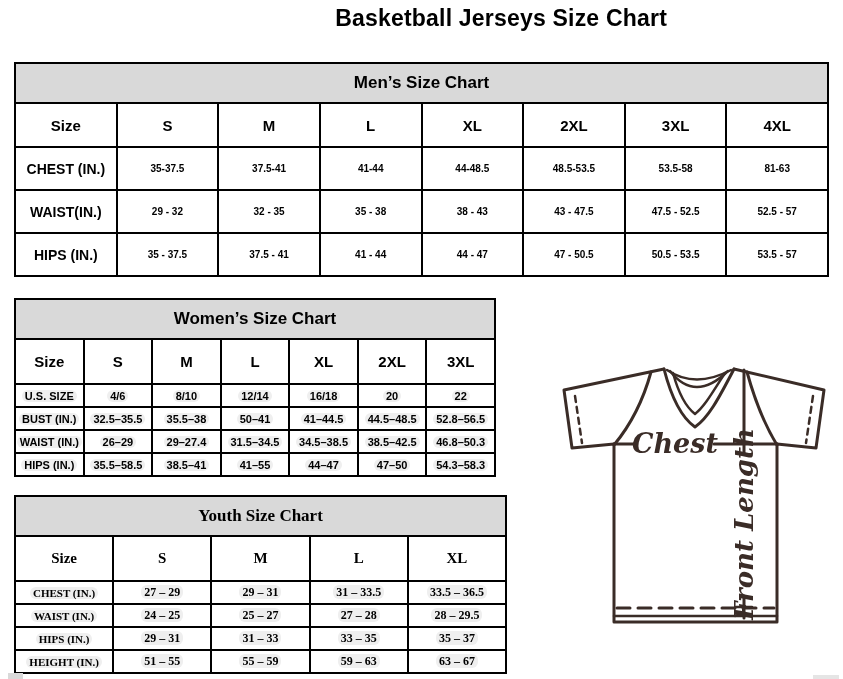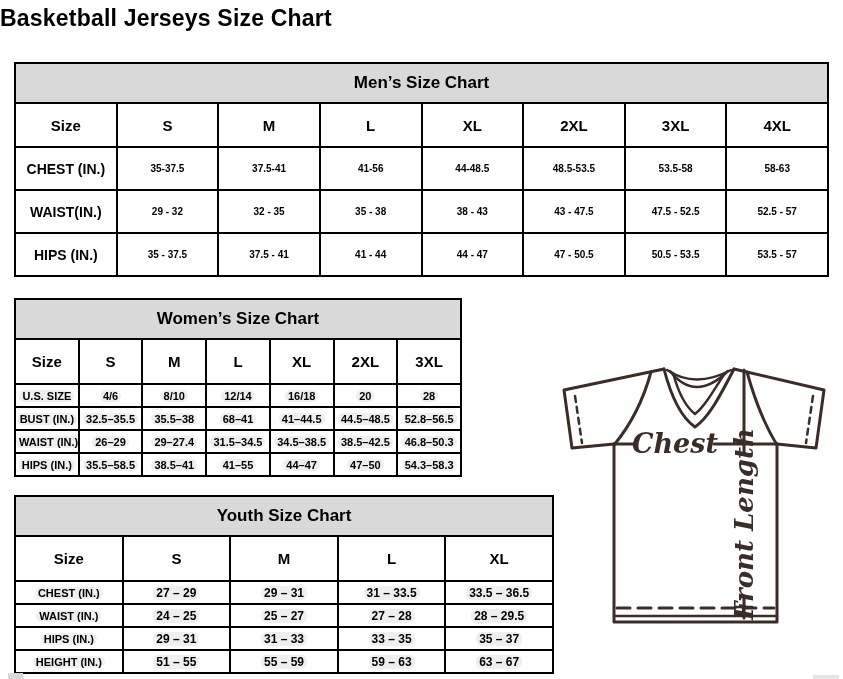--- a/index.html
+++ b/index.html
@@ -6,21 +6,21 @@
   body {
     width:843px; height:679px;
     background:#ffffff;
     font-family:"Liberation Sans", sans-serif;
     position:relative;
     overflow:hidden;
     color:#000;
   }
   .page-title {
     position:absolute; top:5px; left:0; width:667px;
-    text-align:left; font-size:23px; font-weight:bold;
+    text-align:right; font-size:23px; font-weight:bold;
     letter-spacing:0.2px;
   }
   table.size-table {
     position:absolute;
     border-collapse:collapse;
     table-layout:fixed;
     background:#fff;
     border:2px solid #000;
   }
   table.size-table th, table.size-table td {
@@ -35,28 +35,28 @@
   .band { background:#d9d9d9; font-size:17px; height:38px; }
 
   
   #mens-table { left:14px; top:62px; width:815px; }
   #mens-table .head-row th { height:42px; font-size:15px; }
   #mens-table tbody td { height:41px; font-size:10px; }
   #mens-table .col-label { width:117px; }
   #mens-table .row-label { font-size:14px; }
 
   
-  #womens-table { left:14px; top:298px; width:448px; }
+  #womens-table { left:14px; top:298px; width:482px; }
   #womens-table .head-row th { height:43px; font-size:15px; }
   #womens-table tbody td { height:21px; font-size:11px; }
   #womens-table .col-label { width:84px; }
   #womens-table .row-label { font-size:11px; }
 
   
-  #youth-table { left:14px; top:495px; width:540px; }
+  #youth-table { left:14px; top:495px; width:493px;font-family:Liberation Serif, serif; }
   #youth-table .head-row th { height:43px; font-size:15px; }
   #youth-table tbody td { height:21px; font-size:12px; }
   #youth-table .col-label { width:112px; }
   #youth-table .row-label { font-size:11px; }
 
   .hl { background:#efefef; padding:0 3px; border-radius:6px; }
 
   #jersey-diagram {
     position:absolute; left:552px; top:356px;
     width:282px; height:300px;
@@ -89,25 +89,25 @@
         <th>2XL</th>
         <th>3XL</th>
         <th>4XL</th>
       </tr>
   </thead>
   <tbody>
       <tr>
         <td class="row-label">CHEST (IN.)</td>
         <td>35-37.5</td>
         <td>37.5-41</td>
-        <td>41-56</td>
+        <td>41-44</td>
         <td>44-48.5</td>
         <td>48.5-53.5</td>
         <td>53.5-58</td>
-        <td>58-63</td>
+        <td>81-63</td>
       </tr>
       <tr>
         <td class="row-label">WAIST(IN.)</td>
         <td>29 - 32</td>
         <td>32 - 35</td>
         <td>35 - 38</td>
         <td>38 - 43</td>
         <td>43 - 47.5</td>
         <td>47.5 - 52.5</td>
         <td>52.5 - 57</td>
@@ -141,27 +141,27 @@
       </tr>
   </thead>
   <tbody>
       <tr>
         <td class="row-label"><span class="hl">U.S. SIZE</span></td>
         <td><span class="hl">4/6</span></td>
         <td><span class="hl">8/10</span></td>
         <td><span class="hl">12/14</span></td>
         <td><span class="hl">16/18</span></td>
         <td><span class="hl">20</span></td>
-        <td><span class="hl">28</span></td>
+        <td><span class="hl">22</span></td>
       </tr>
       <tr>
         <td class="row-label"><span class="hl">BUST (IN.)</span></td>
         <td><span class="hl">32.5–35.5</span></td>
         <td><span class="hl">35.5–38</span></td>
-        <td><span class="hl">68–41</span></td>
+        <td><span class="hl">50–41</span></td>
         <td><span class="hl">41–44.5</span></td>
         <td><span class="hl">44.5–48.5</span></td>
         <td><span class="hl">52.8–56.5</span></td>
       </tr>
       <tr>
         <td class="row-label"><span class="hl">WAIST (IN.)</span></td>
         <td><span class="hl">26–29</span></td>
         <td><span class="hl">29–27.4</span></td>
         <td><span class="hl">31.5–34.5</span></td>
         <td><span class="hl">34.5–38.5</span></td>

